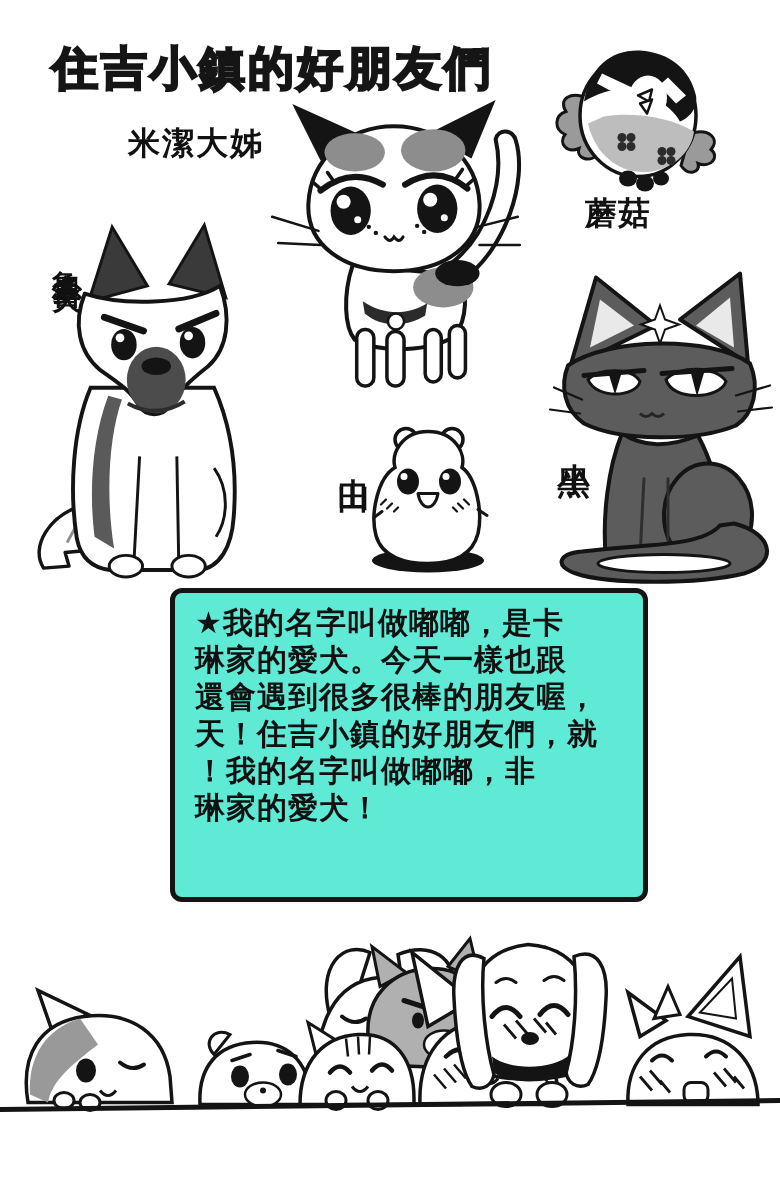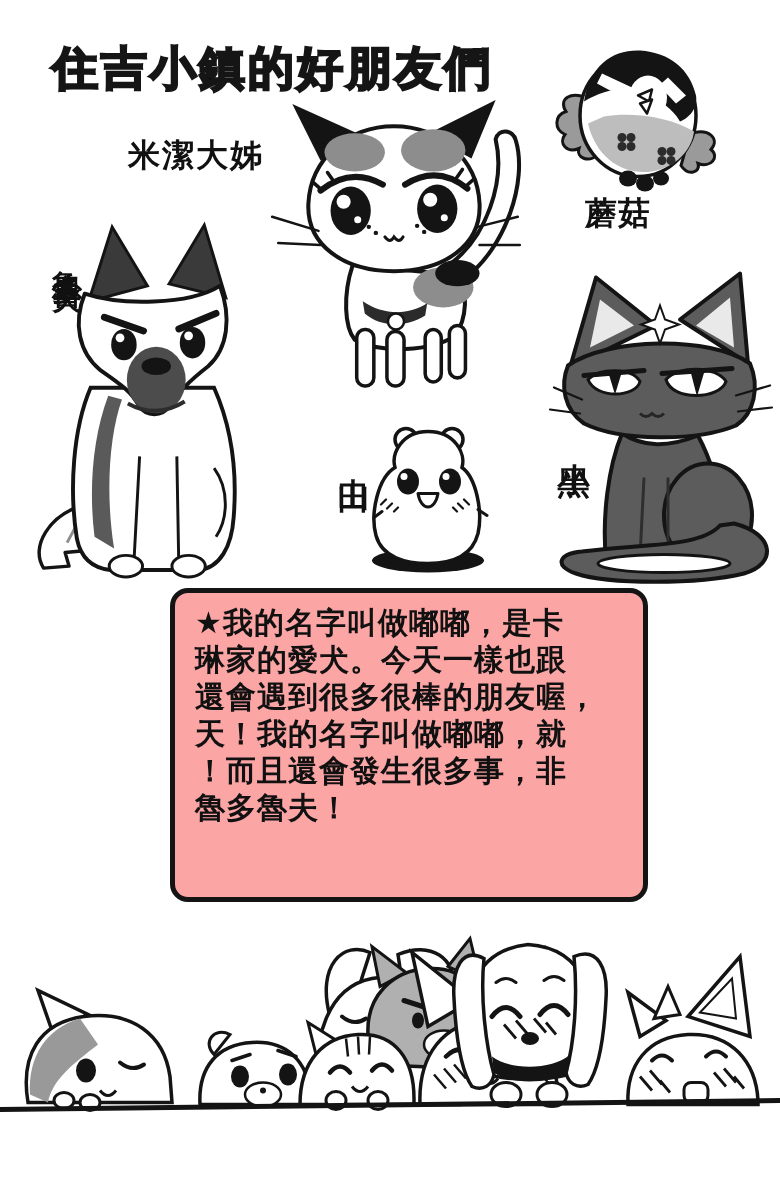--- a/index.html
+++ b/index.html
@@ -13,30 +13,30 @@
   
   #page-title{
     left:52px;top:38px;
     font-size:46px;font-weight:700;letter-spacing:3px;white-space:nowrap;
     color:#000000;
     -webkit-text-stroke:2.4px #151515;
     text-shadow:0 0 1px #151515;
   }
   
   .char-label{font-weight:700;white-space:nowrap;}
-  #label-mijie{left:128px;top:134px;font-size:32px;letter-spacing:2px;}
+  #label-mijie{left:128px;top:122px;font-size:32px;letter-spacing:2px;}
   #label-mogu{left:585px;top:192px;font-size:32px;letter-spacing:1px;}
   .v-label{writing-mode:vertical-rl;text-orientation:upright;}
   #label-rudolph{left:46px;top:246px;font-size:30px;letter-spacing:4px;}
   #label-yamada{left:332px;top:453px;font-size:32px;letter-spacing:5px;}
   #label-xiaohei{left:552px;top:438px;font-size:32px;letter-spacing:5px;}
   
   #intro-box{
     left:170px;top:588px;width:478px;height:314px;box-sizing:border-box;
-    border:5px solid #141414;border-radius:18px;background:#fca5a5;
+    border:5px solid #141414;border-radius:12px;background:#5eead4;
     padding:11px 10px 0 20px;
   }
   .intro-line{
     font-size:30px;font-weight:700;line-height:37px;
     letter-spacing:1px;white-space:nowrap;
   }
   svg{display:block;}
 </style>
 </head>
 <body>
@@ -197,23 +197,23 @@
     <path d="M92,146 q6,6 12,0 q6,6 12,0" fill="none" stroke="#252525" stroke-width="3"></path>
 
     <path d="M6,120 L34,132 M2,142 L32,146 M188,128 L222,118 M190,144 L224,140" stroke="#141414" stroke-width="2.2" stroke-linecap="round"></path>
   </svg>
 </div>
 
 <div id="intro-box" class="abs">
   <div class="intro-line">★我的名字叫做嘟嘟，是卡</div>
   <div class="intro-line">琳家的愛犬。今天一樣也跟</div>
   <div class="intro-line">還會遇到很多很棒的朋友喔，</div>
-  <div class="intro-line">天！我的名字叫做嘟嘟，就</div>
-  <div class="intro-line">！而且還會發生很多事，非</div>
-  <div class="intro-line">魯多魯夫！</div>
+  <div class="intro-line">天！住吉小鎮的好朋友們，就</div>
+  <div class="intro-line">！我的名字叫做嘟嘟，非</div>
+  <div class="intro-line">琳家的愛犬！</div>
 </div>
 
 <div class="abs" style="left:0;top:893px;">
   <svg width="780" height="225" viewBox="0 0 780 222">
 
     <g>
       <path d="M330,122 C316,70 344,46 370,58 C362,84 354,104 354,122 Z" fill="#fff" stroke="#141414" stroke-width="3.5"></path>
       <path d="M398,60 C430,46 458,64 452,94 C446,132 432,162 420,178 L398,140 C404,112 402,84 398,60 Z" fill="#fff" stroke="#141414" stroke-width="3.5"></path>
       <path d="M318,210 C310,140 330,92 372,84 C420,76 452,110 458,170 L460,210 Z" fill="#fff" stroke="#141414" stroke-width="3.5"></path>
       <path d="M342,122 q12,10 24,2 M392,118 q12,10 24,2" fill="none" stroke="#141414" stroke-width="4" stroke-linecap="round"></path>

